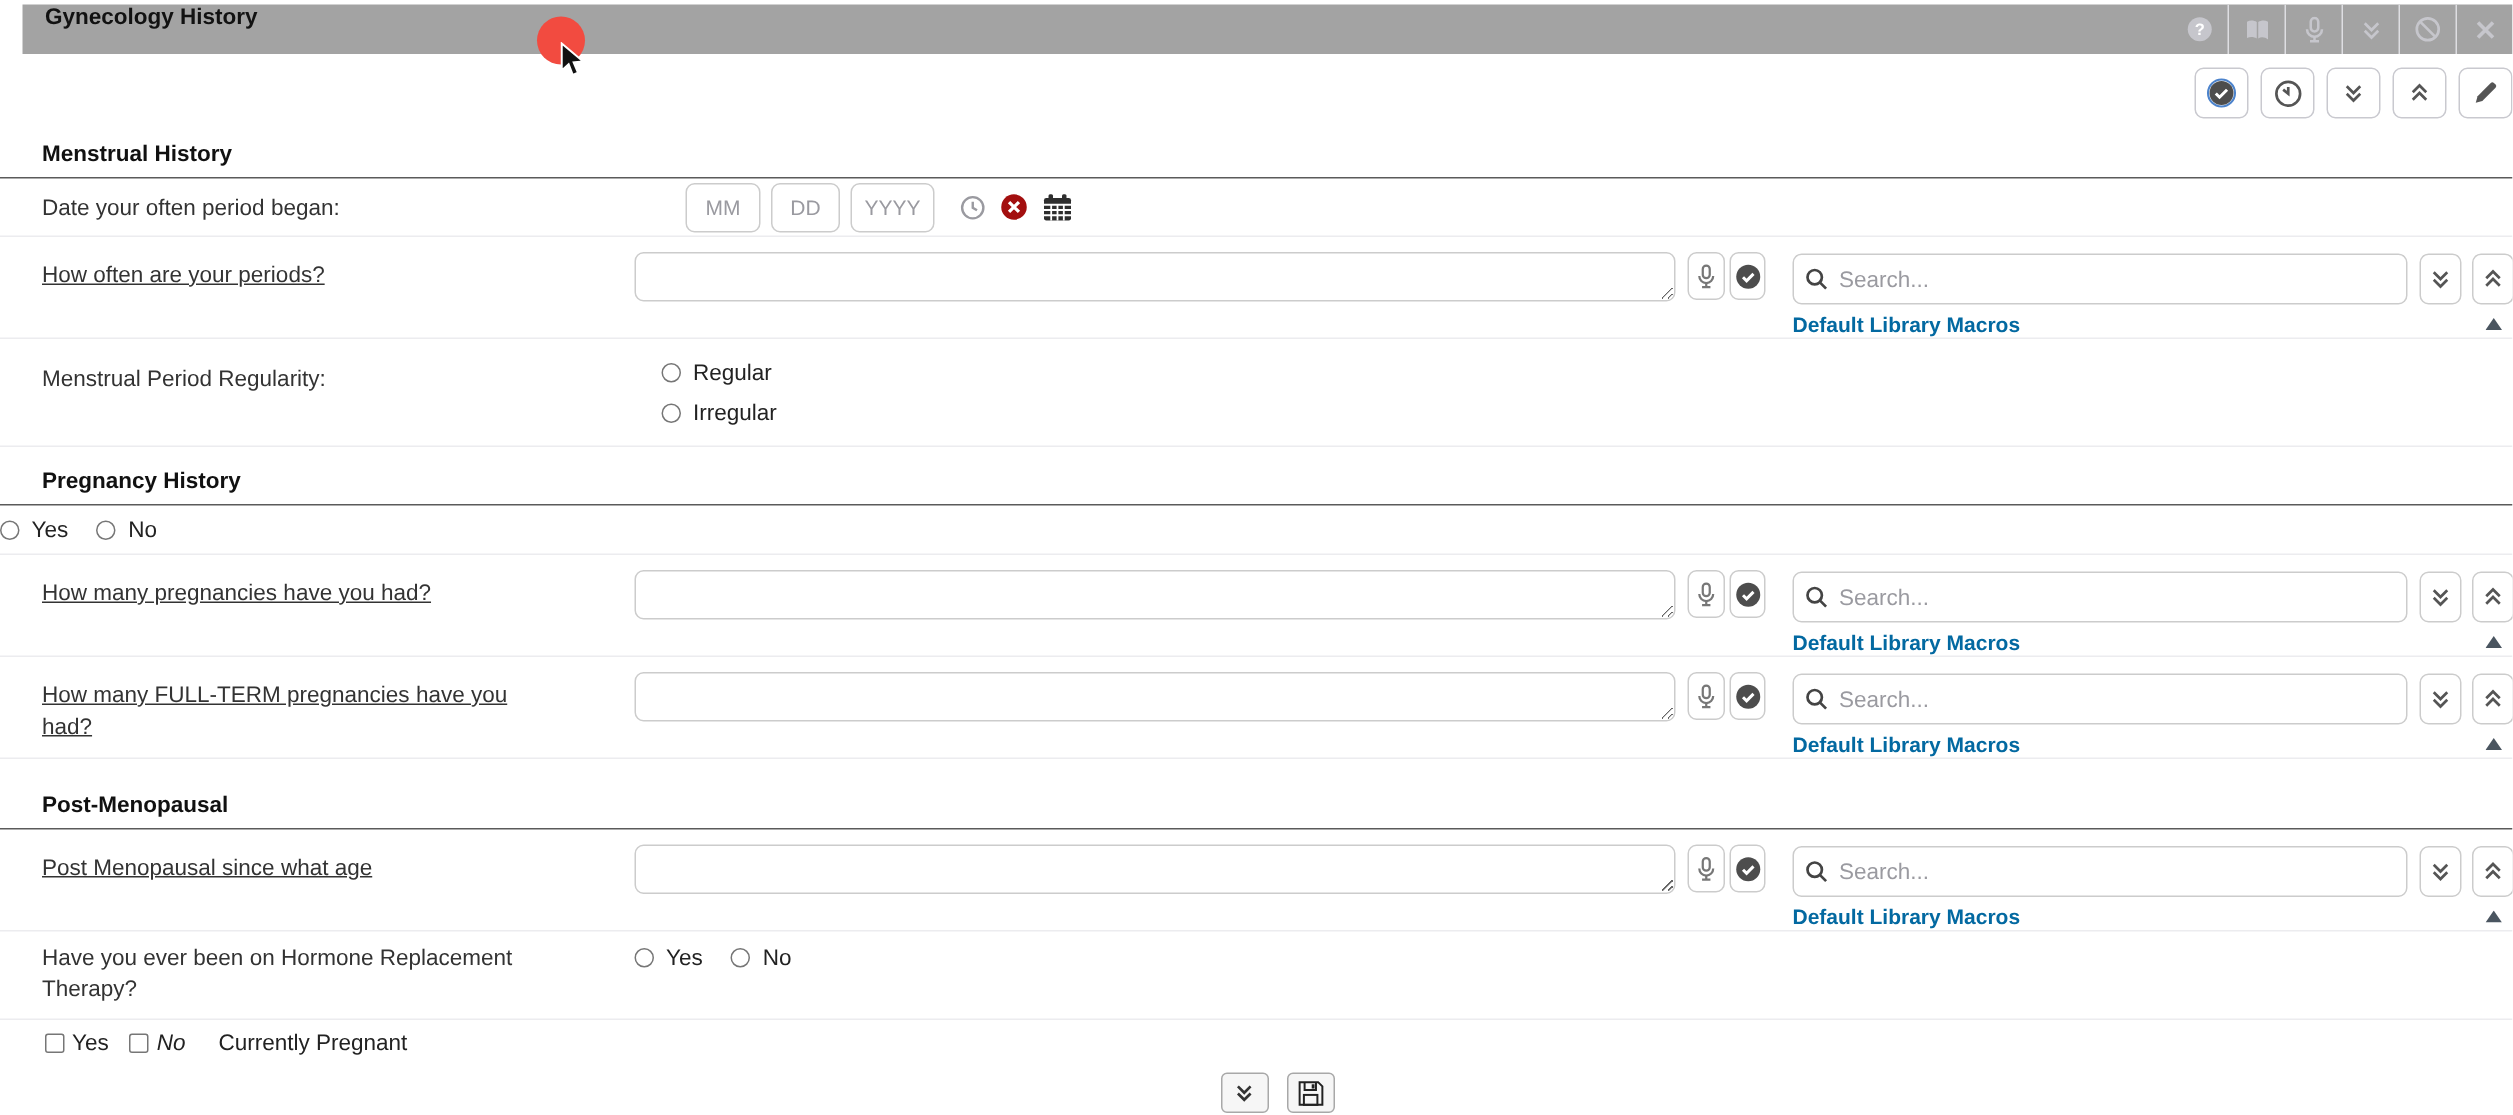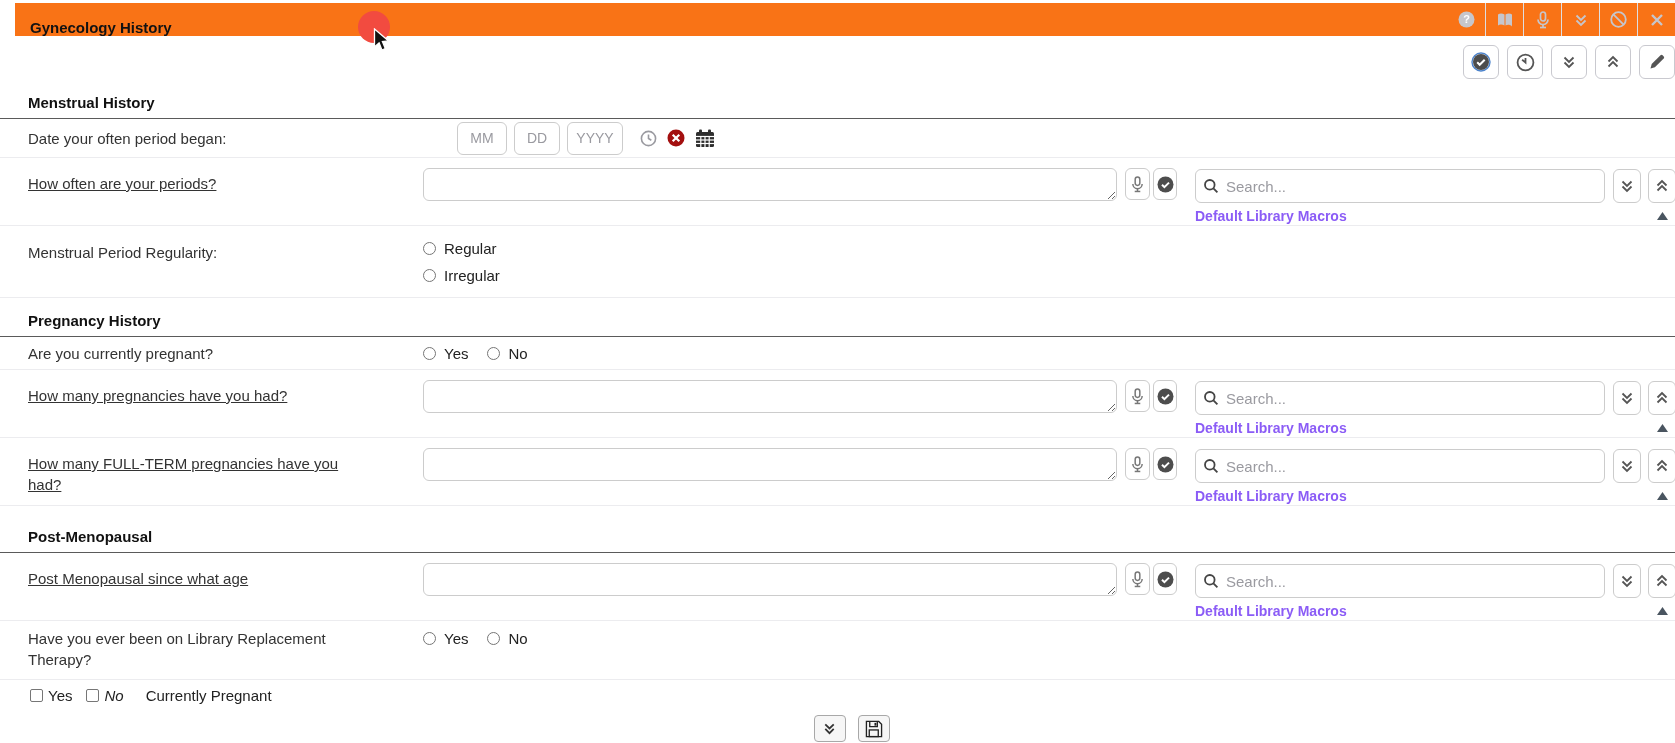--- a/index.html
+++ b/index.html
@@ -10,21 +10,21 @@
   *{box-sizing:border-box;}
   html,body{margin:0;padding:0;}
   body{
     width:1675px;height:743px;position:relative;overflow:hidden;
     background:#fff;color:#333;
     font-family:"Liberation Sans",sans-serif;font-size:15px;
   }
   
   .top-bar{
     position:absolute;left:15px;top:3px;width:1660px;height:33px;
-    background:#f97316;display:flex;align-items:flex-end;padding-left:15px;overflow:hidden;
+    background:#a3a3a3;display:flex;align-items:flex-start;padding-left:15px;overflow:hidden;
   }
   .top-bar-title{font-weight:bold;font-size:15px;color:#121212;}
   .top-bar-icons{margin-left:auto;display:flex;align-items:stretch;height:100%;}
   .tb-cell{width:38px;display:flex;align-items:center;justify-content:center;cursor:pointer;}
   .tb-cell + .tb-cell{border-left:1px solid #dedee2;}
   
   .action-bar{position:absolute;top:45px;left:1463px;display:flex;gap:8px;}
   .action-btn{
     width:36px;height:34px;background:#fff;border:1px solid #c9c9cf;border-radius:6px;
     display:flex;align-items:center;justify-content:center;padding:0;cursor:pointer;
@@ -78,24 +78,24 @@
     padding:0 8px 0 30px;font-size:15px;color:#333;outline:none;font-family:inherit;
   }
   .search-input::placeholder{color:#9a9aa0;}
   .search-glyph{position:absolute;left:8px;top:9px;pointer-events:none;}
   .chev-btn{
     width:28px;height:34px;margin-left:8px;border:1px solid #ccc;border-radius:6px;
     background:#fff;display:flex;align-items:center;justify-content:center;padding:0;cursor:pointer;
   }
   .chev-btn.up{margin-left:7px;}
   .macro-label-row{display:flex;align-items:center;margin-top:5px;}
-  .macro-label{font-size:14px;font-weight:bold;color:#8b5cf6;}
+  .macro-label{font-size:14px;font-weight:bold;color:#0369a1;}
   .macro-caret{margin-left:auto;margin-right:8px;cursor:pointer;display:flex;}
   
-  .regularity-row{height:72px;}
+  .regularity-row{height:72px;gap:18px;}
   .regularity-row .row-label{padding-top:16px;}
   .radio-col{display:flex;flex-direction:column;gap:10px;padding-top:14px;}
   .radio-opt{display:flex;align-items:center;gap:8px;font-size:15px;color:#222;}
   .radio{
     width:13px;height:13px;border:1px solid #767676;border-radius:50%;background:#fff;
     flex:0 0 13px;cursor:pointer;
   }
   .inline-row{height:33px;align-items:center;}
   .inline-opts{display:flex;align-items:center;gap:19px;}
   .hrt-row{height:59px;}
@@ -316,21 +316,20 @@
       <span class="radio-opt">
         <span class="radio"></span>
         <span>Irregular</span>
       </span>
     </div>
   </div>
 
   <div class="section-heading sh-mid">Pregnancy History</div>
 
   <div class="form-row inline-row">
-    <div class="row-label">Are you currently pregnant?</div>
     <div class="inline-opts">
       <span class="radio-opt">
         <span class="radio"></span>
         <span>Yes</span>
       </span>
       <span class="radio-opt">
         <span class="radio"></span>
         <span>No</span>
       </span>
     </div>
@@ -503,21 +502,21 @@
                   <path d="M5.5 0L11 8H0z" fill="#4a5560"></path>
                 </svg>
             </span>
           </div>
         </div>
       </div>
     </div>
   </div>
 
   <div class="form-row hrt-row">
-    <div class="row-label">Have you ever been on Library Replacement Therapy?</div>
+    <div class="row-label">Have you ever been on Hormone Replacement Therapy?</div>
     <div class="inline-opts">
       <span class="radio-opt">
         <span class="radio"></span>
         <span>Yes</span>
       </span>
       <span class="radio-opt">
         <span class="radio"></span>
         <span>No</span>
       </span>
     </div>

